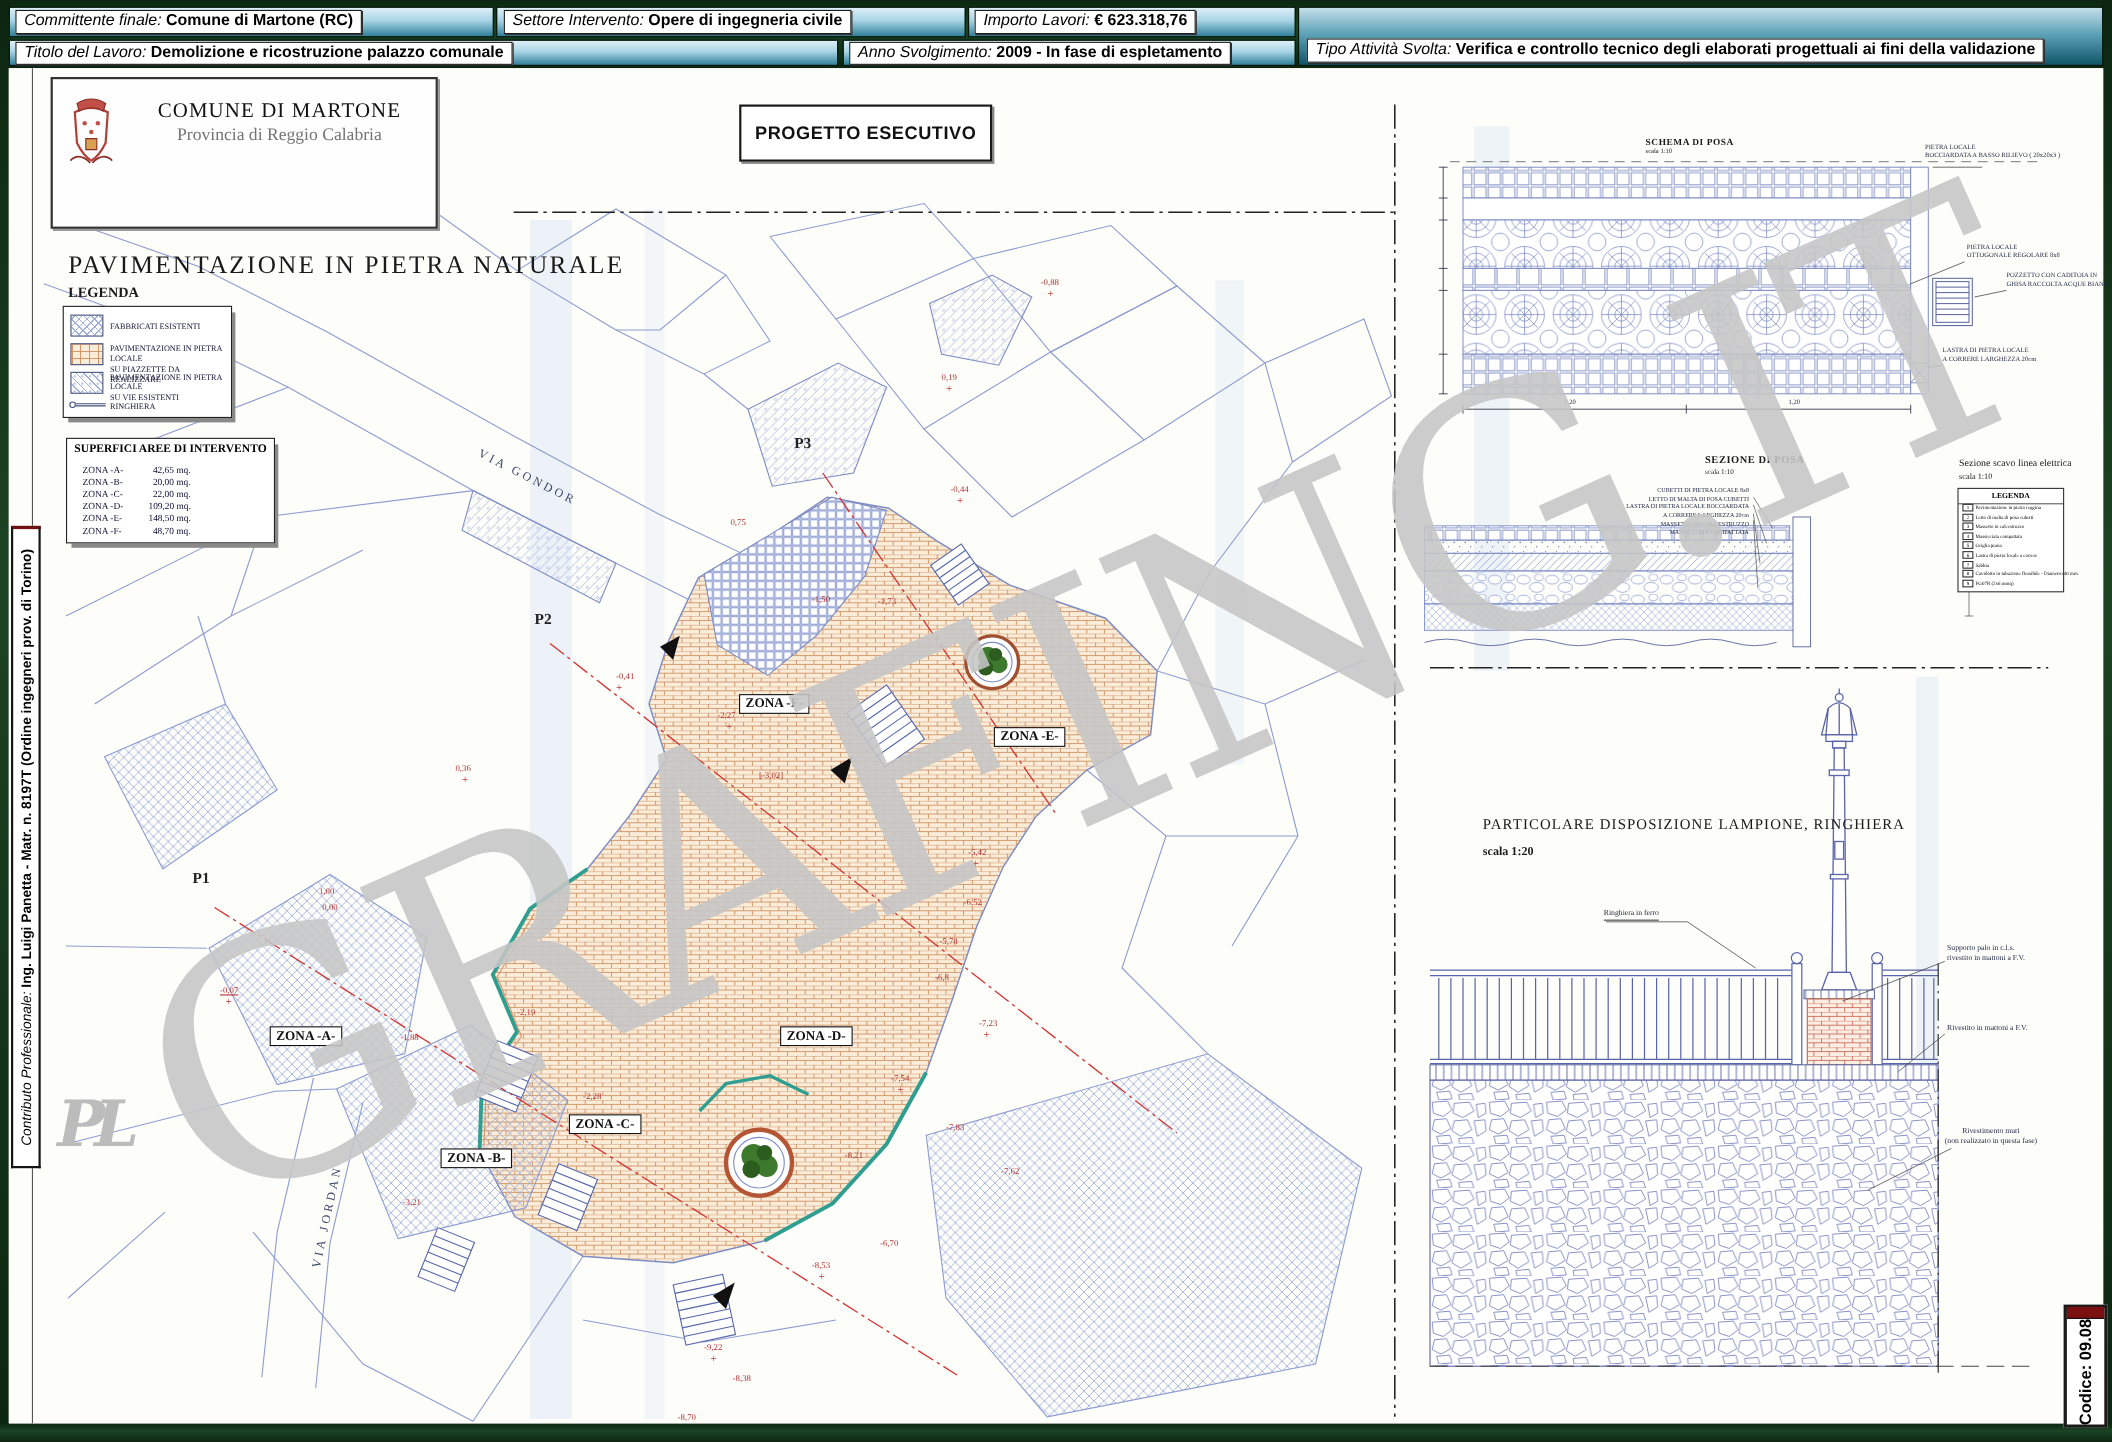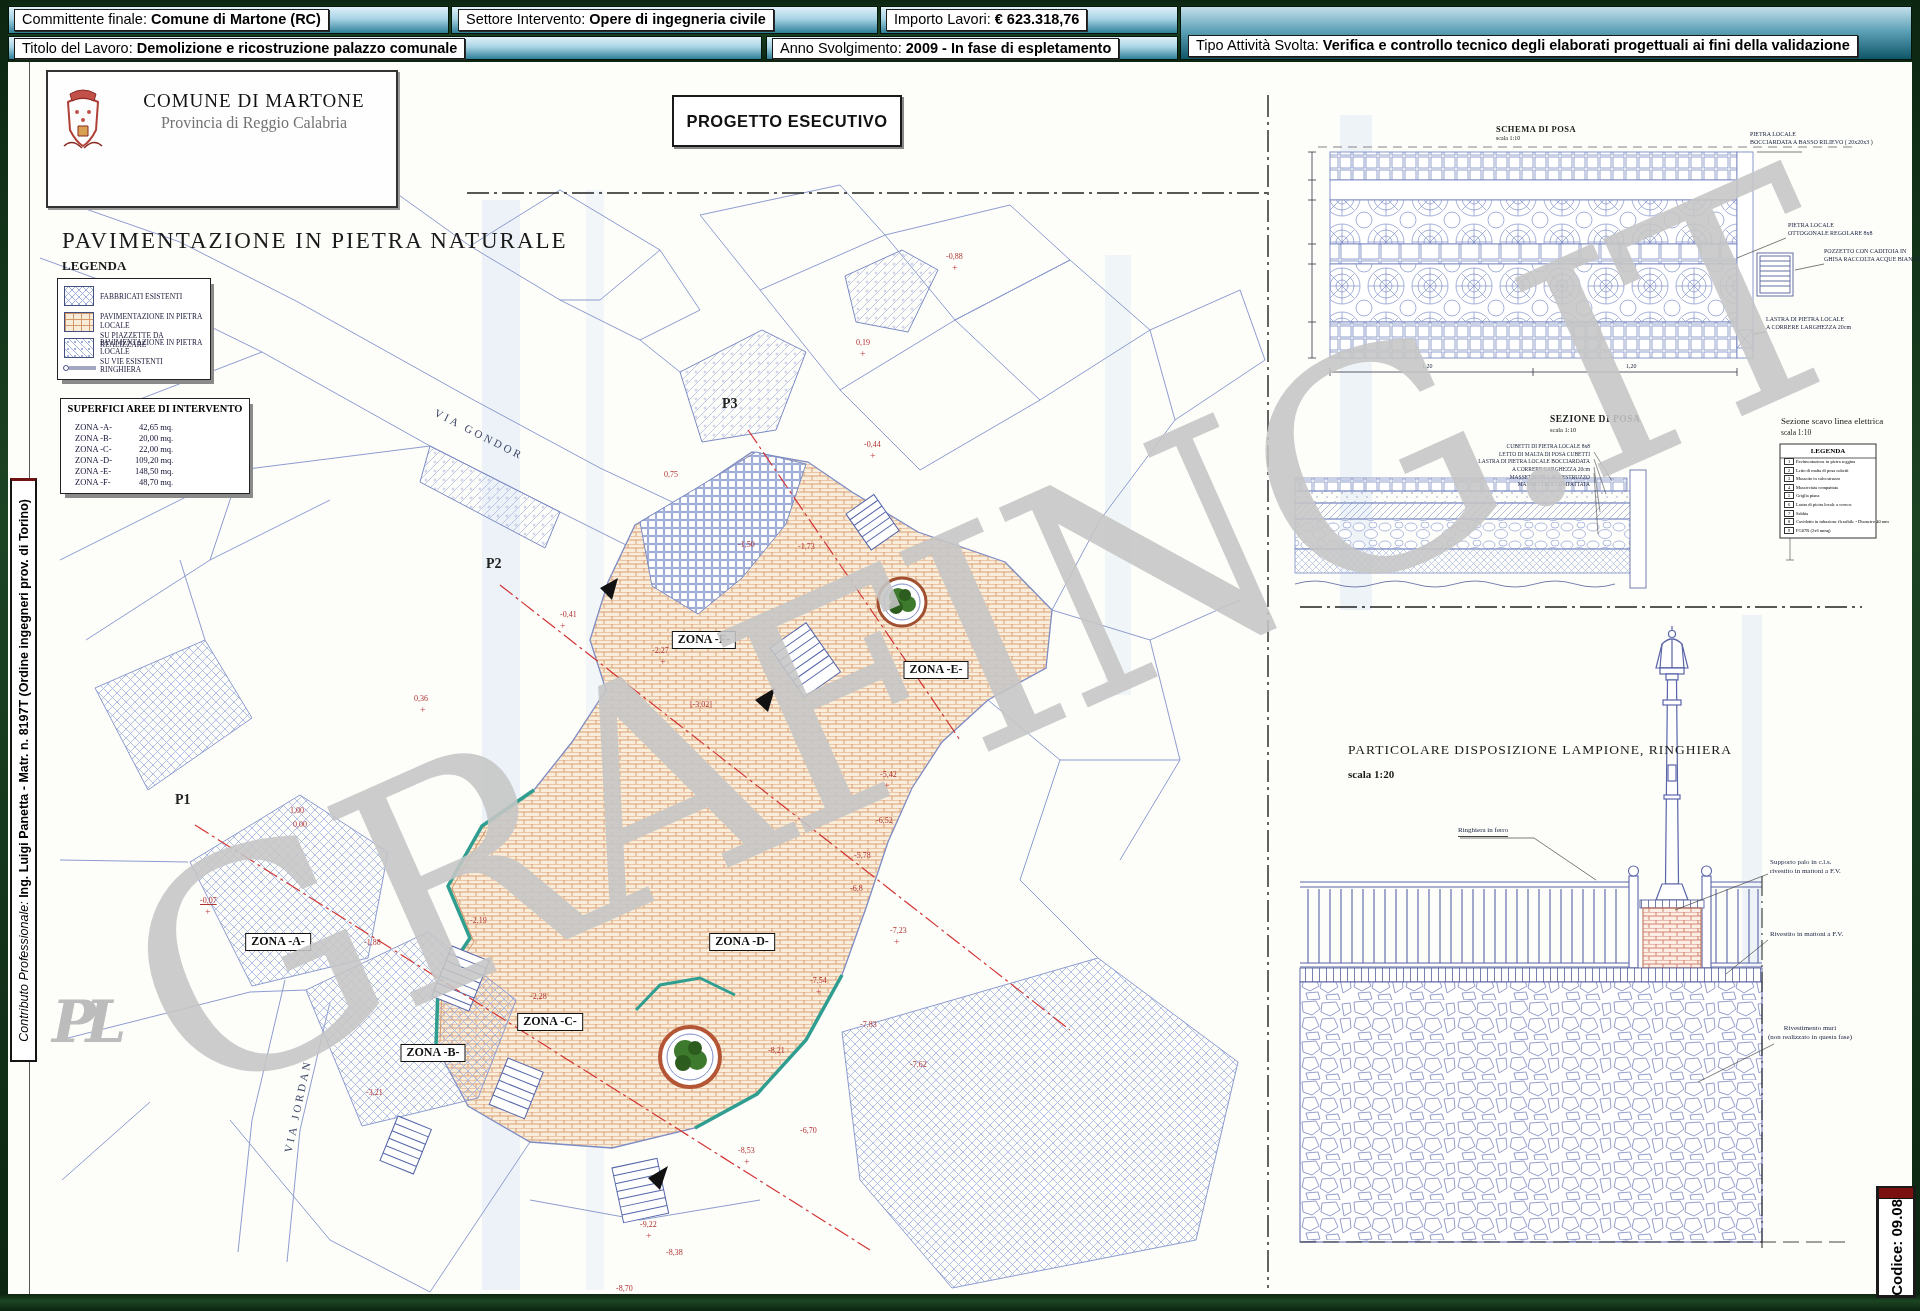--- a/index.html
+++ b/index.html
@@ -9,21 +9,21 @@
   
   .gframe{background:linear-gradient(180deg,#0c2511,#1c4423 40%,#0c2511);}
   .sheet-edge{width:1px;background:#555;}
   
   .hcell{position:absolute;background:linear-gradient(180deg,#dff0f8 0%,#a8d4e5 45%,#2f7f99 100%);
          border:1px solid #04160a;box-sizing:border-box;}
   .hcell.dark{background:linear-gradient(180deg,#c4dfea 0%,#5fa3b8 45%,#0f5568 100%);}
   .hbox{position:absolute;background:#fff;border:1px solid #1a1a1a;box-shadow:1px 1px 0 #2a2a2a;
         font:14.5px "Liberation Sans",sans-serif;color:#000;white-space:nowrap;
         padding:1px 7px;box-sizing:border-box;}
-  .hbox .lab{}
+  .hbox .lab{font-style:italic;}
   .hbox .val{font-weight:bold;}
   
   .vbox{position:absolute;background:#fff;border:2px solid #151515;box-sizing:border-box;
         display:flex;align-items:center;justify-content:center;}
   .vtext{writing-mode:vertical-rl;transform:rotate(180deg);white-space:nowrap;
          font-family:"Liberation Sans",sans-serif;color:#000;}
   
   .tblock{border:2px solid #333;background:#fefefe;box-shadow:2px 2px 0 #999;}
   .tb-inner{border:1px solid #444;text-align:center;}
   

